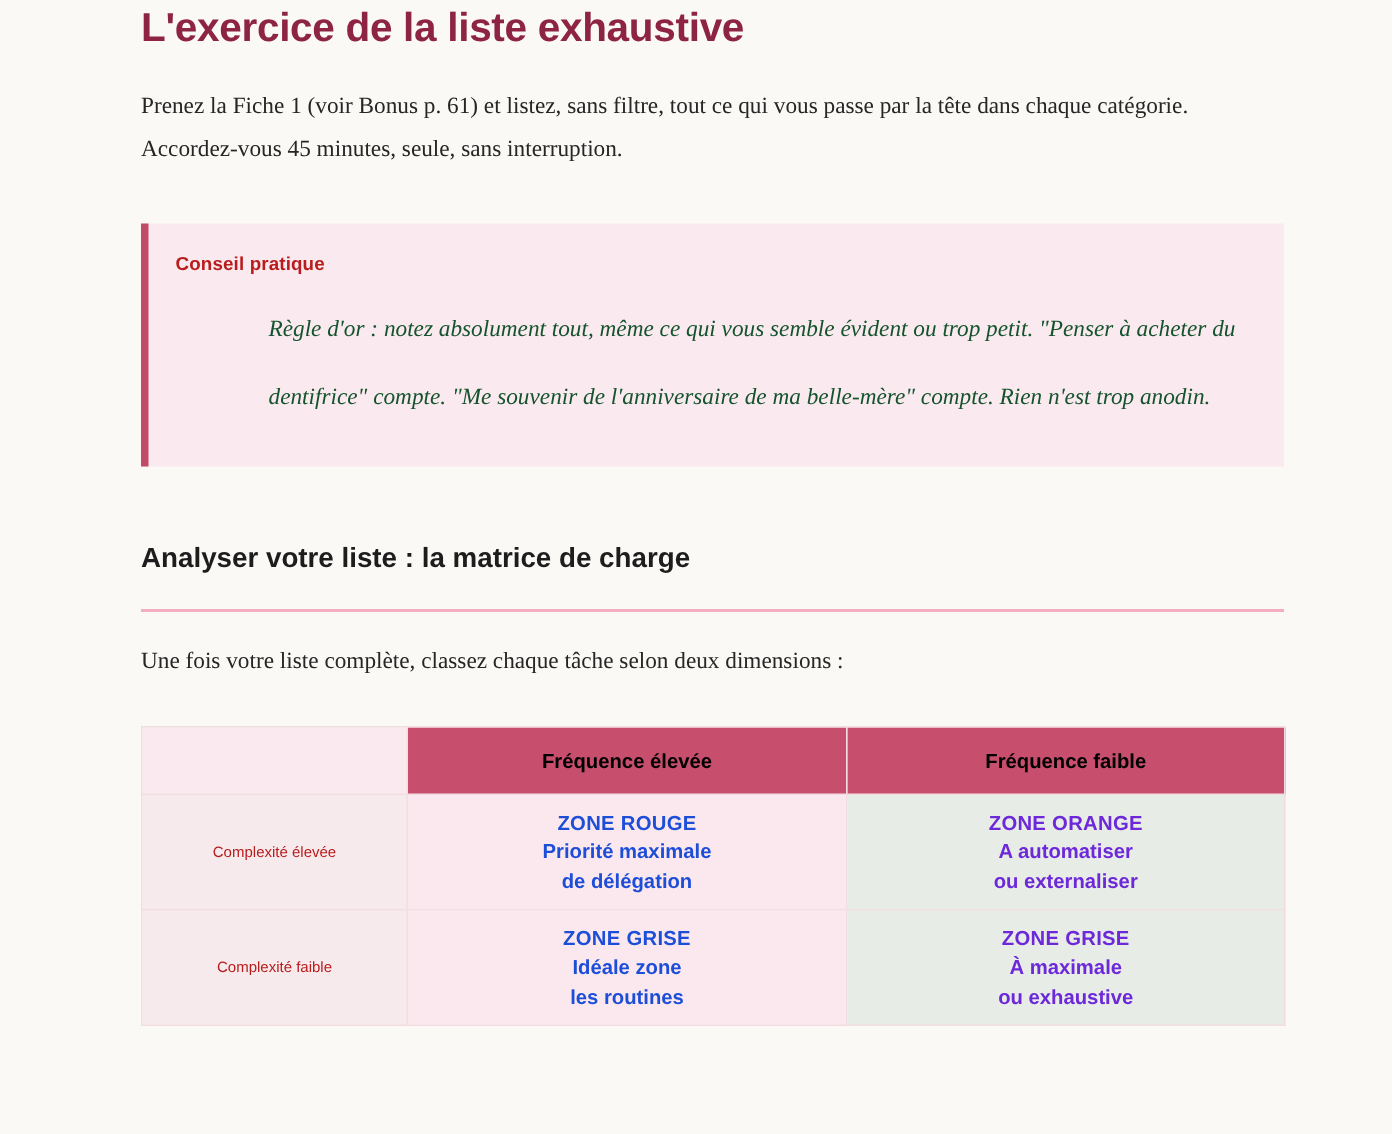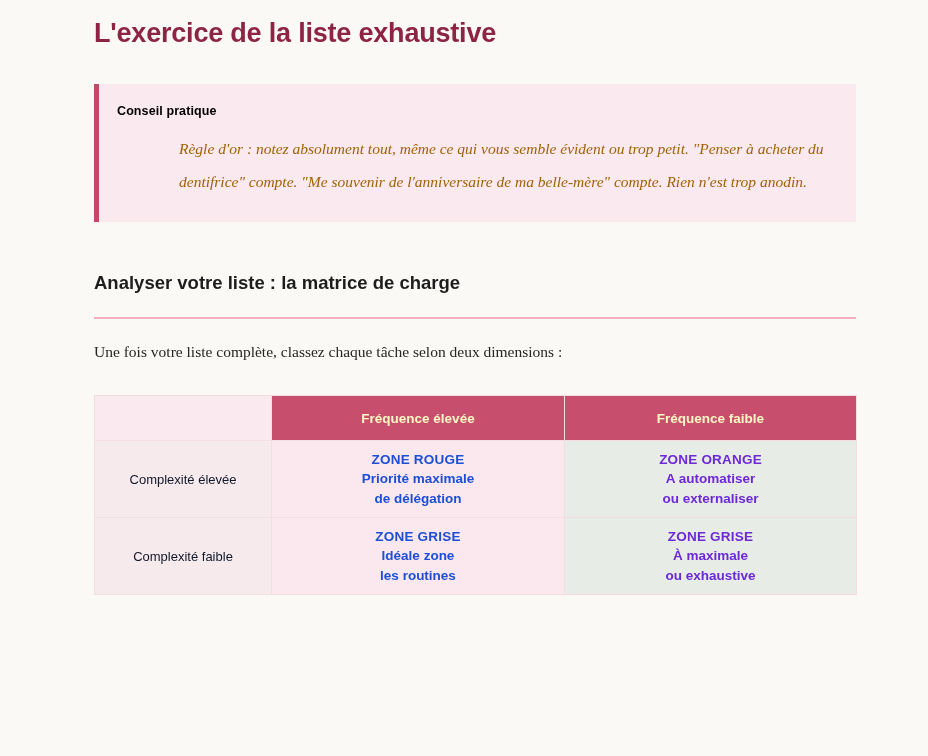--- a/index.html
+++ b/index.html
@@ -23,21 +23,21 @@
   }
 
   
   .doc-title {
     font-family: "Liberation Sans", sans-serif;
     font-weight: bold;
     font-size: 27px;
     line-height: 32px;
     color: #8e2444;
     margin: 0;
-    padding-top: 17px;
+    padding-top: 2px;
     letter-spacing: -0.2px;
   }
 
   
   .body-text {
     font-family: "Liberation Serif", serif;
     font-size: 15.5px;
     line-height: 29px;
     color: #262626;
     margin: 0;
@@ -60,30 +60,30 @@
     background: #fae9ee;
     border-left: 5px solid #c24a66;
     box-sizing: border-box;
     width: 762px;
     padding: 20px 26px 24px 18px;
   }
   .callout-label {
     font-family: "Liberation Sans", sans-serif;
     font-weight: bold;
     font-size: 12.5px;
-    color: #000000;
+    color: #b91c1c;
     letter-spacing: 0.1px;
     margin: 0;
   }
   .callout-body {
     font-family: "Liberation Serif", serif;
     font-style: italic;
     font-size: 15.5px;
-    line-height: 33px;
-    color: #a16207;
+    line-height: 45px;
+    color: #14532d;
     margin: 14px 0 0 62px;
     width: 668px;
   }
 
   
   .section-heading {
     font-family: Liberation Sans, sans-serif;
     font-weight: bold;
     font-size: 18.5px;
     line-height: 22px;
@@ -119,32 +119,32 @@
     vertical-align: middle;
     text-align: center;
   }
 
   th.corner {
     background: #fae9ee;
     height: 44px;
   }
   th.col-head {
     background: #c74e6d;
-    color: #fef9c3;
+    color: #000000;
     font-weight: bold;
     font-size: 13.5px;
     height: 44px;
     border-color: #c74e6d;
   }
 
   td.row-head {
     background: #f7eaec;
     font-family: "Liberation Sans", sans-serif;
-    font-size: 13px;
-    color: #0f172a;
+    font-size: 10px;
+    color: #b91c1c;
     line-height: 21px;
     font-weight: normal;
     padding: 12px 6px;
   }
 
   td.zone {
     font-weight: bold;
     font-size: 13.5px;
     line-height: 19.5px;
     padding: 16px 8px;
@@ -169,20 +169,21 @@
   .r1 td.row-head, .r1 td.zone { height: 76px; }
   .r2 td.row-head, .r2 td.zone { height: 76px; }
 </style>
 </head>
 <body>
 
 <div class="page">
 
   <h1 class="doc-title">L'exercice de la liste exhaustive</h1>
 
+  <p class="body-text intro-para">Prenez la Fiche 1 (voir Bonus p. 61) et listez, sans filtre, tout ce qui vous passe par la tête dans chaque catégorie. Accordez-vous 45 minutes, seule, sans interruption.</p>
 
   <div class="callout">
     <p class="callout-label">Conseil pratique</p>
     <p class="callout-body">Règle d'or : notez absolument tout, même ce qui vous semble évident ou trop petit. "Penser à acheter du dentifrice" compte. "Me souvenir de l'anniversaire de ma belle-mère" compte. Rien n'est trop anodin.</p>
   </div>
 
   <h2 class="section-heading">Analyser votre liste : la matrice de charge</h2>
 
   <hr class="heading-rule">
 

